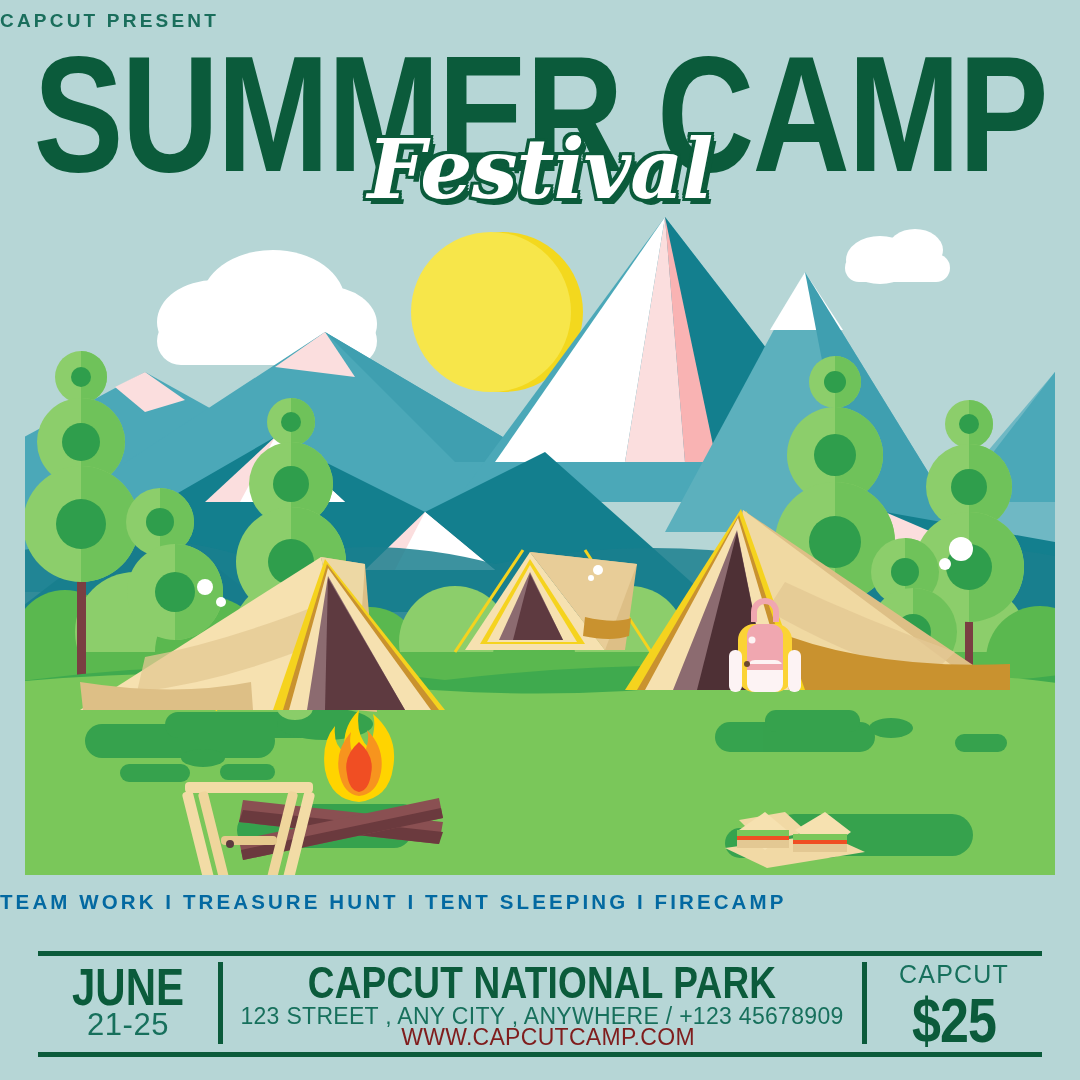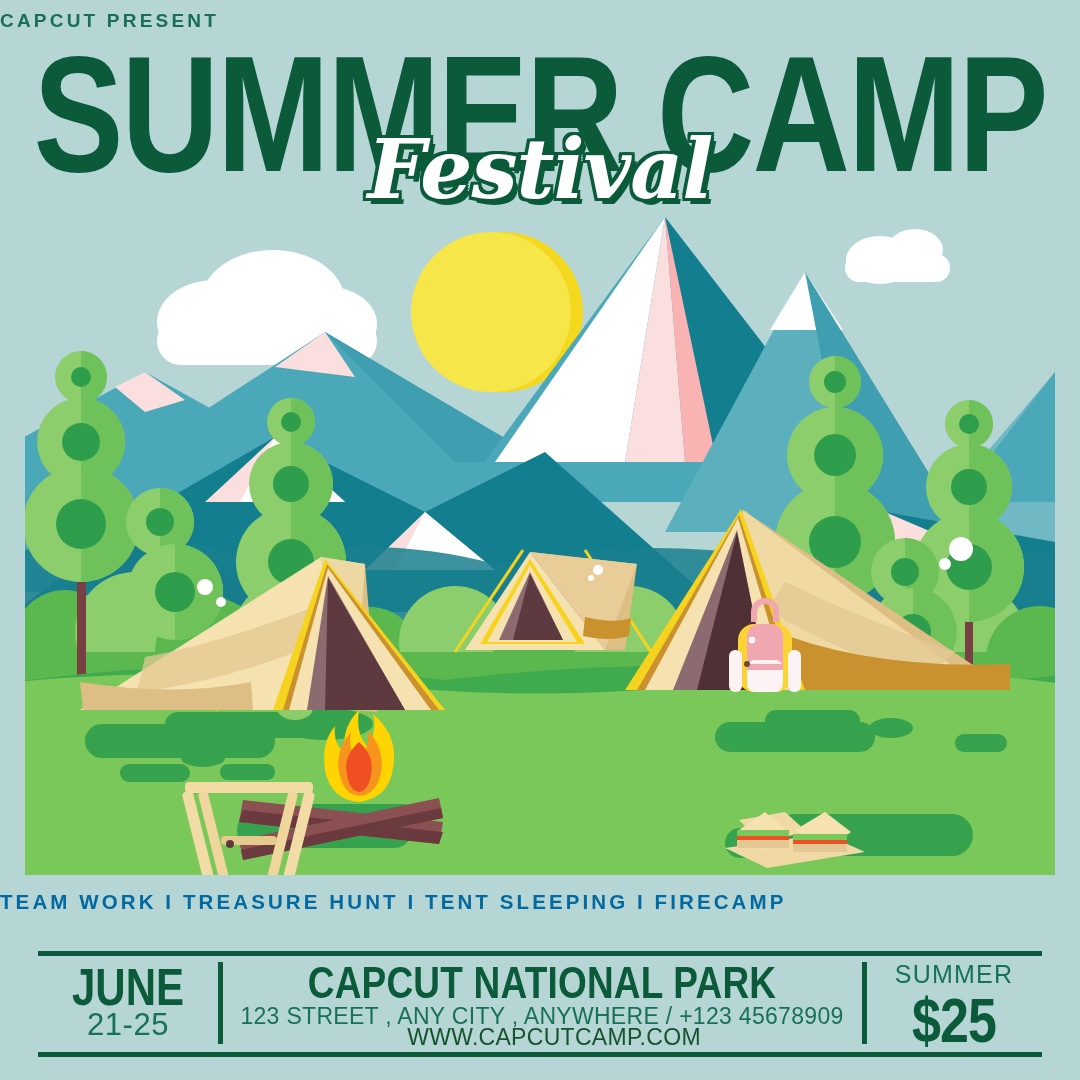--- a/index.html
+++ b/index.html
@@ -66,22 +66,22 @@
   .venue{
     left:222px;top:960px;width:640px;text-align:center;
     font-size:37px;line-height:37px;font-weight:700;letter-spacing:0.2px;
     transform:scaleY(1.22);transform-origin:50% 0;
   }
   .addr{
     left:222px;top:1003px;width:640px;text-align:center;
     font-size:23px;line-height:27px;font-weight:400;color:#17705c;letter-spacing:0.3px;
   }
   .web{
-    left:234px;top:1024px;width:640px;text-align:center;
-    font-size:23px;line-height:27px;font-weight:500;color:#14532d;letter-spacing:0.3px;
+    left:228px;top:1024px;width:640px;text-align:center;
+    font-size:23px;line-height:27px;font-weight:500;color:#7f1d1d;letter-spacing:0.3px;
   }
   .tixlabel{
     left:866px;top:962px;width:176px;text-align:center;
     font-size:25px;line-height:25px;font-weight:500;color:#17705c;letter-spacing:1.2px;
   }
   .tixprice{
     left:866px;top:988px;width:176px;text-align:center;
     font-size:52px;line-height:52px;font-weight:700;letter-spacing:-1px;
     transform:scaleY(1.22);transform-origin:50% 0;
   }
@@ -369,18 +369,18 @@
   <div class="vdiv vdiv-l"></div>
   <div class="vdiv vdiv-r"></div>
 
   <div class="foot month">JUNE</div>
   <div class="foot days">21-25</div>
 
   <div class="foot venue">CAPCUT NATIONAL PARK</div>
   <div class="foot addr">123 STREET , ANY CITY , ANYWHERE / +123 45678909</div>
   <div class="foot web">WWW.CAPCUTCAMP.COM</div>
 
-  <div class="foot tixlabel">SUMMER</div>
+  <div class="foot tixlabel">CAPCUT</div>
   <div class="foot tixprice">$25</div>
 
   <div class="rule rule-bot"></div>
 
 </div>
 
 </body></html>

